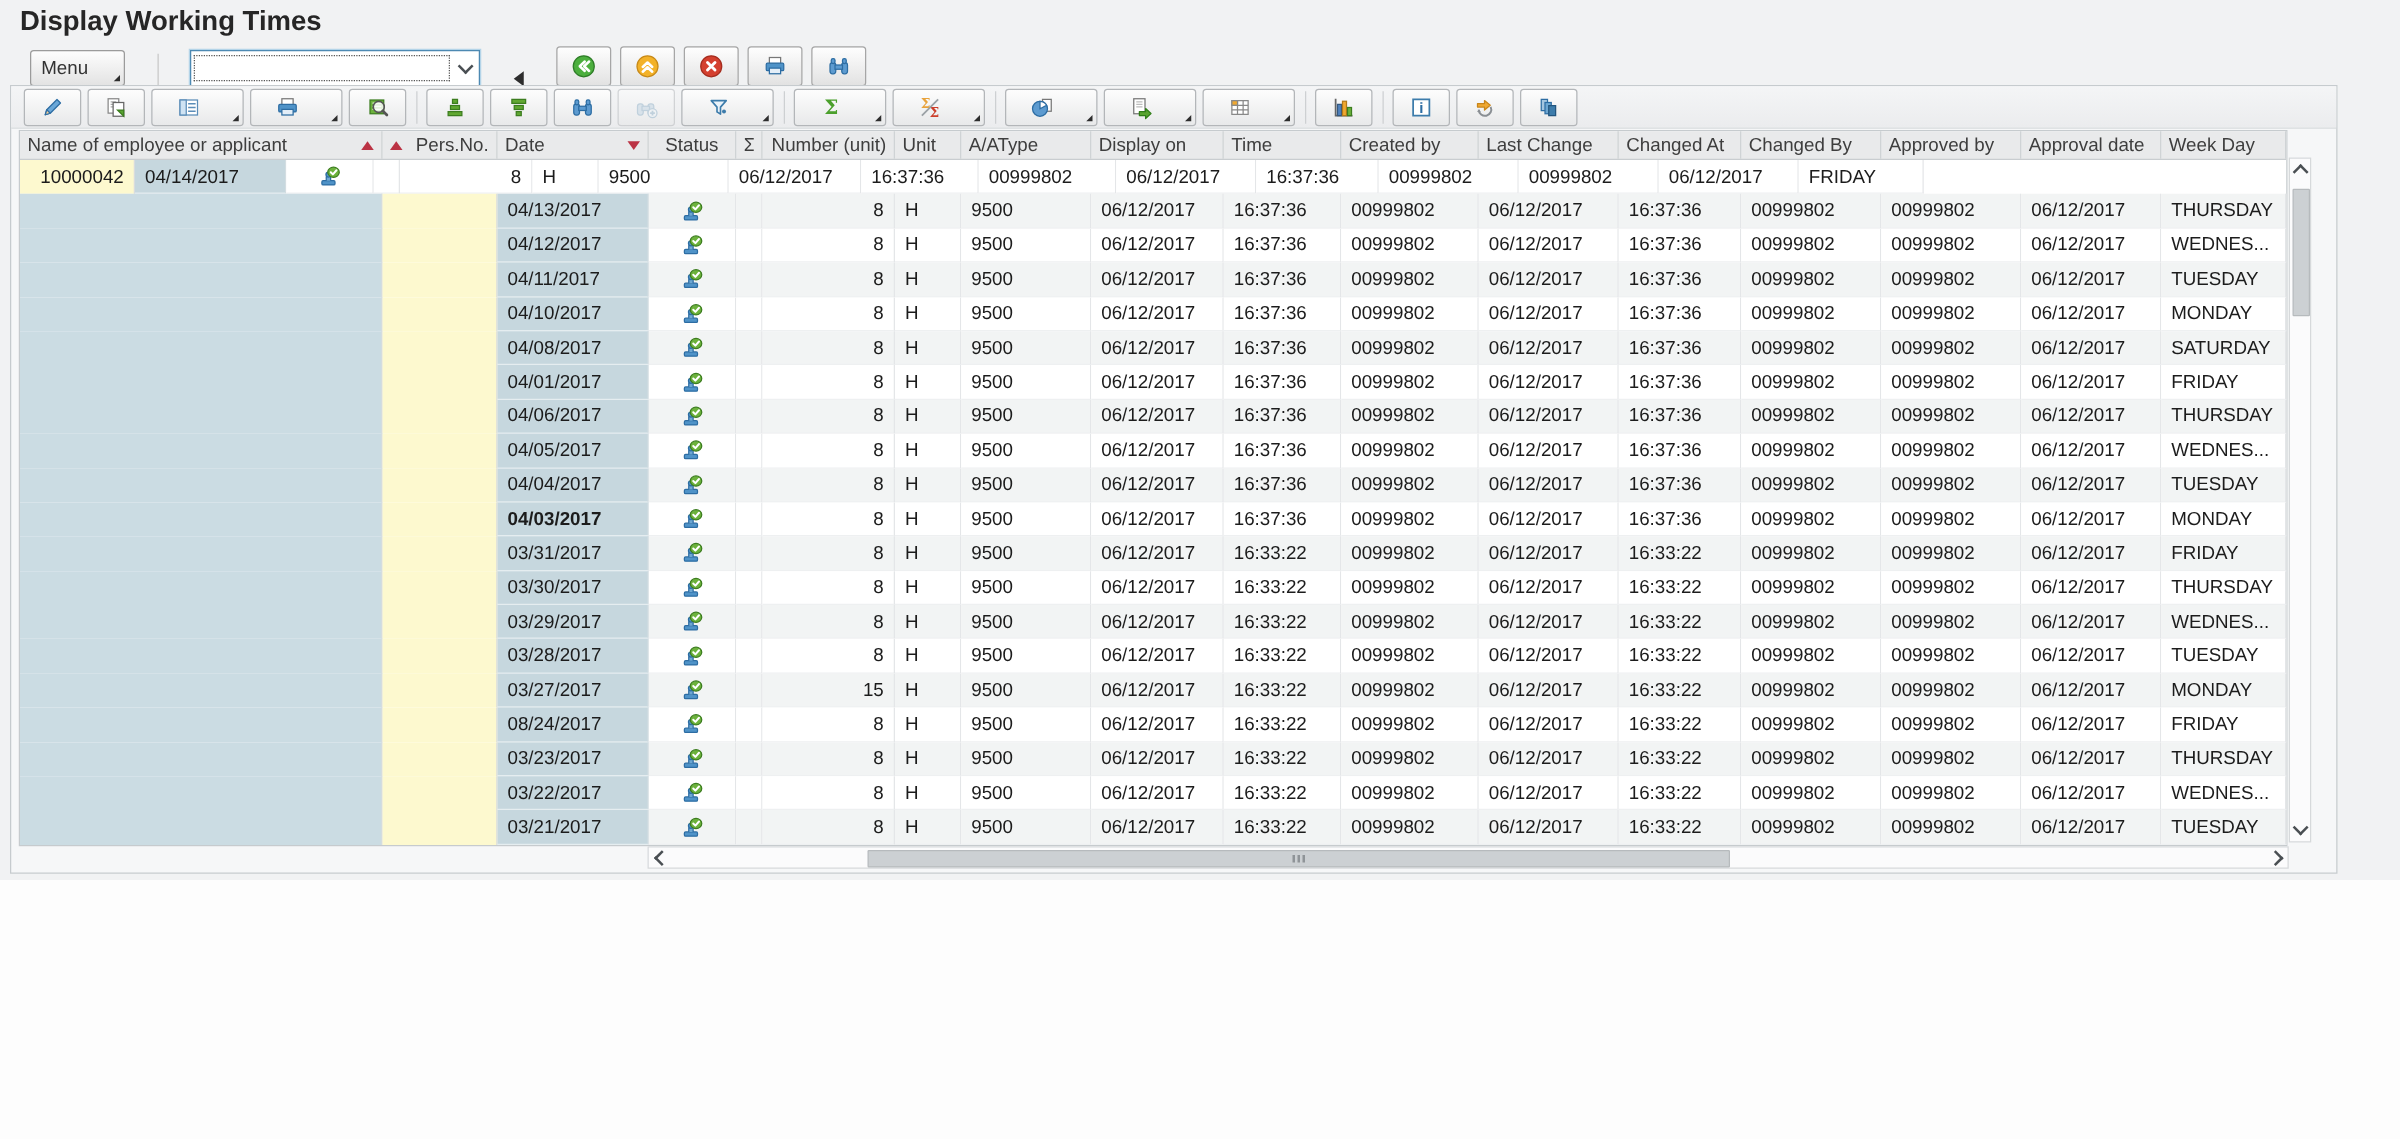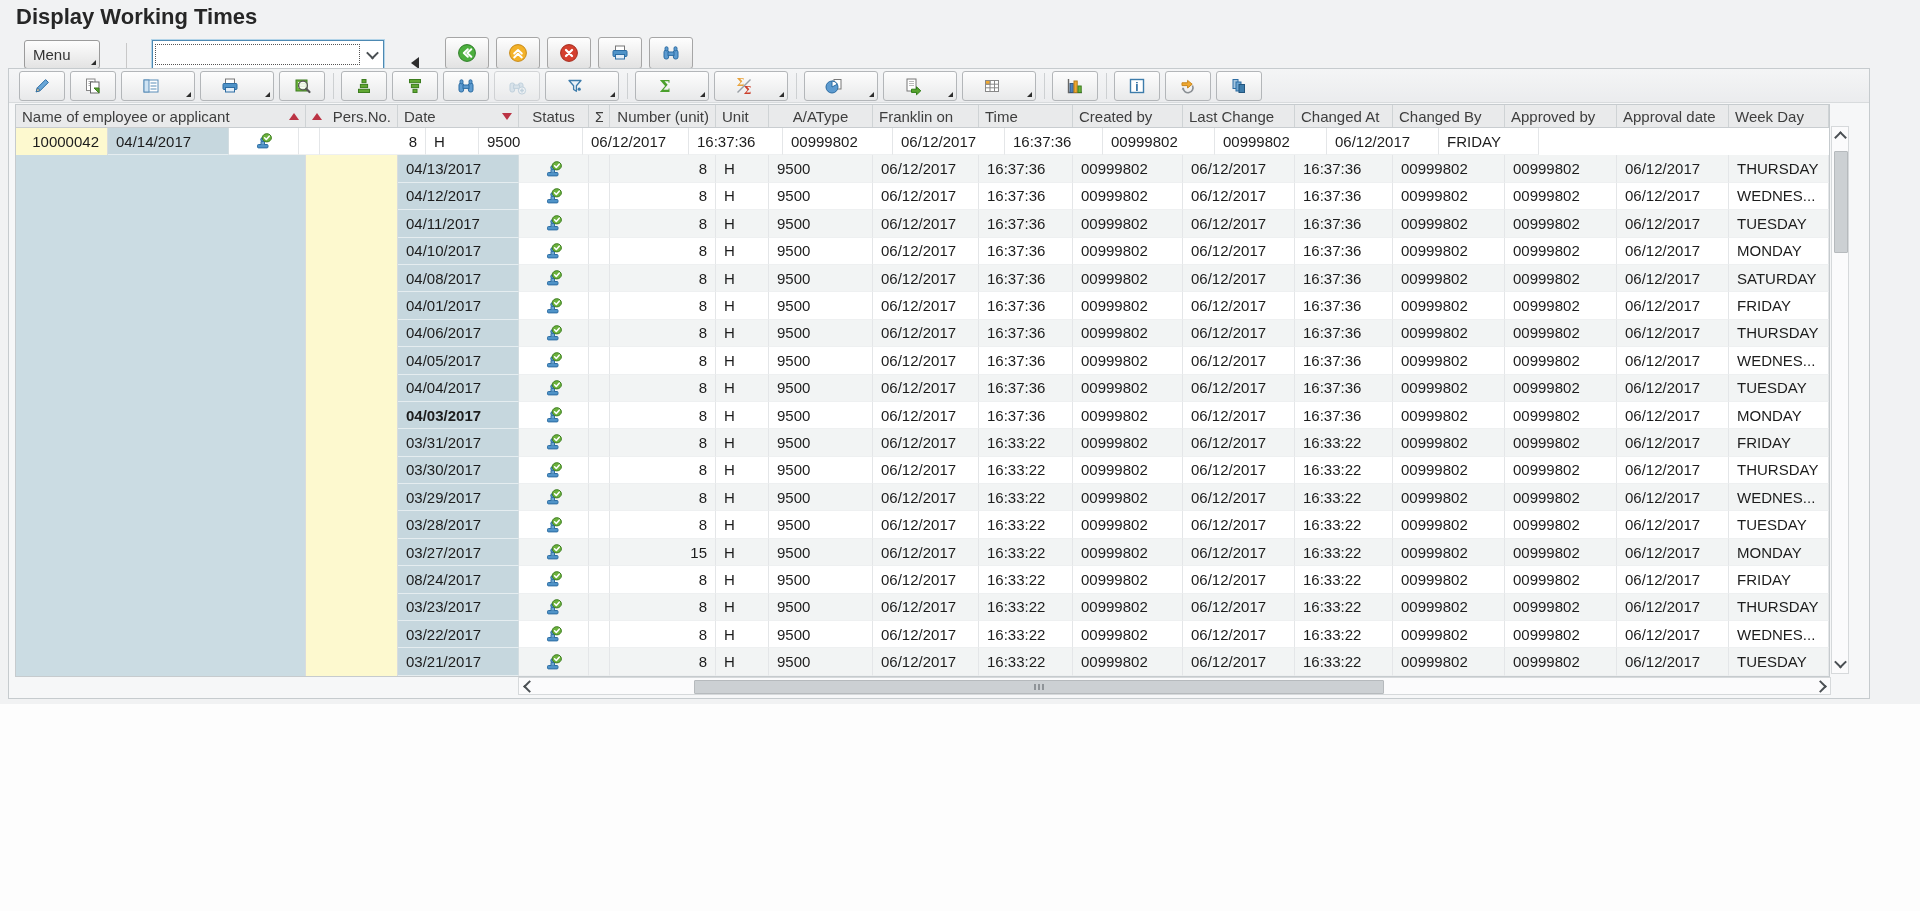--- a/index.html
+++ b/index.html
@@ -375,24 +375,24 @@
         <div class="hcell" style="width: 21px;">
           <span class="hlabel" style="text-align: center;">Σ</span>
         </div>
         <div class="hcell" style="width: 106px;">
           <span class="hlabel" style="text-align: right;">Number (unit)</span>
         </div>
         <div class="hcell" style="width: 53px;">
           <span class="hlabel" style="text-align: left;">Unit</span>
         </div>
         <div class="hcell" style="width: 104px;">
-          <span class="hlabel" style="text-align: center;">A/AType</span>
+          <span class="hlabel" style="text-align: left;">A/AType</span>
         </div>
         <div class="hcell" style="width: 106px;">
-          <span class="hlabel" style="text-align: left;">Franklin on</span>
+          <span class="hlabel" style="text-align: left;">Display on</span>
         </div>
         <div class="hcell" style="width: 94px;">
           <span class="hlabel" style="text-align: left;">Time</span>
         </div>
         <div class="hcell" style="width: 110px;">
           <span class="hlabel" style="text-align: left;">Created by</span>
         </div>
         <div class="hcell" style="width: 112px;">
           <span class="hlabel" style="text-align: left;">Last Change</span>
         </div>

